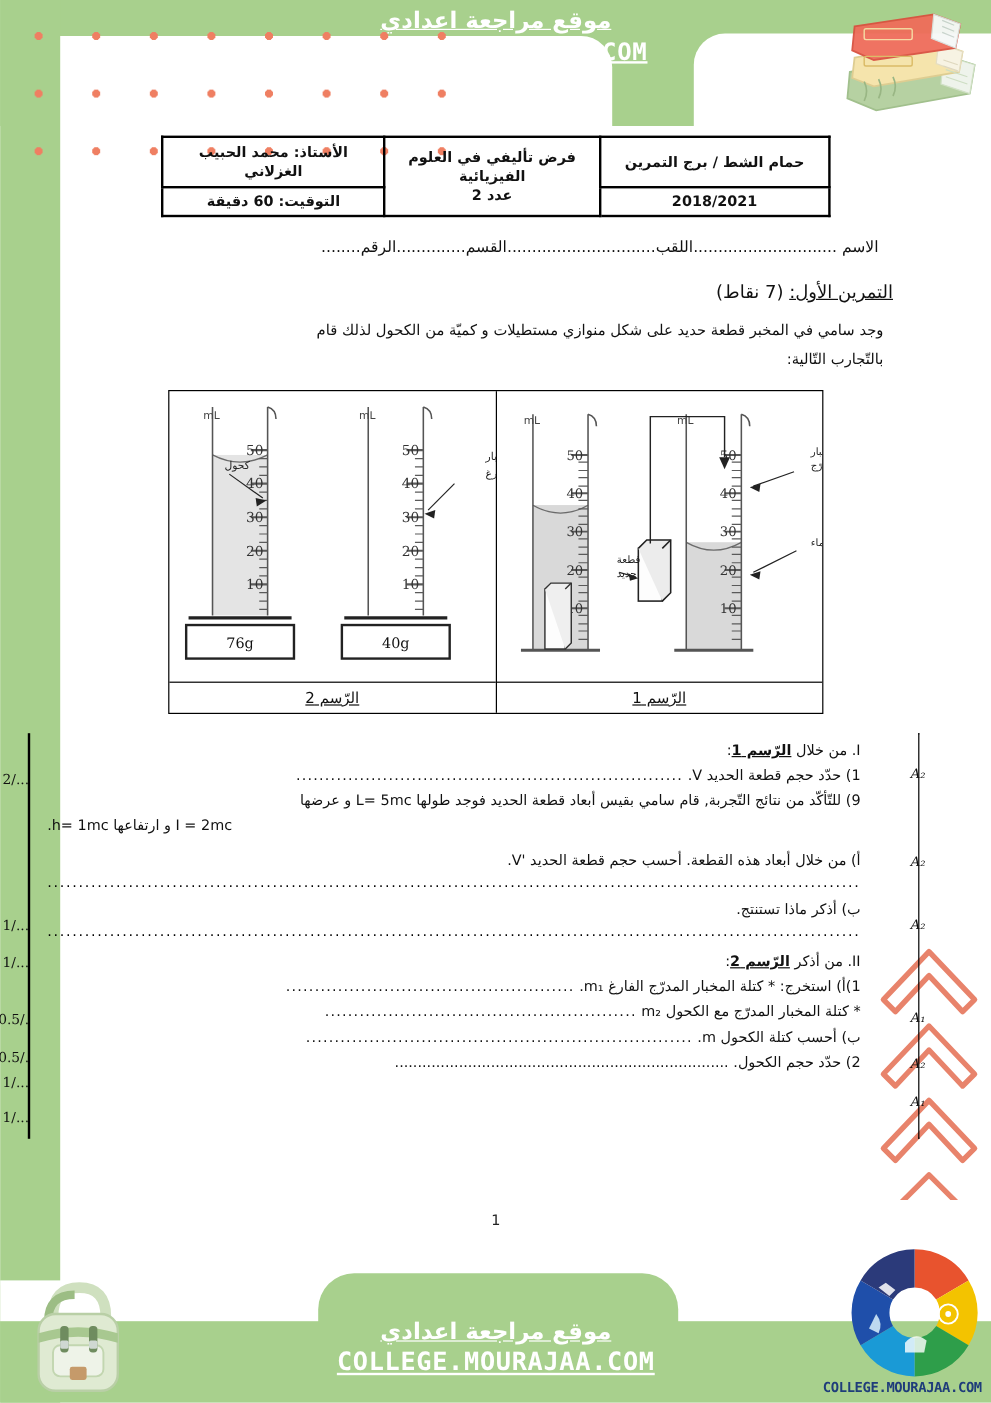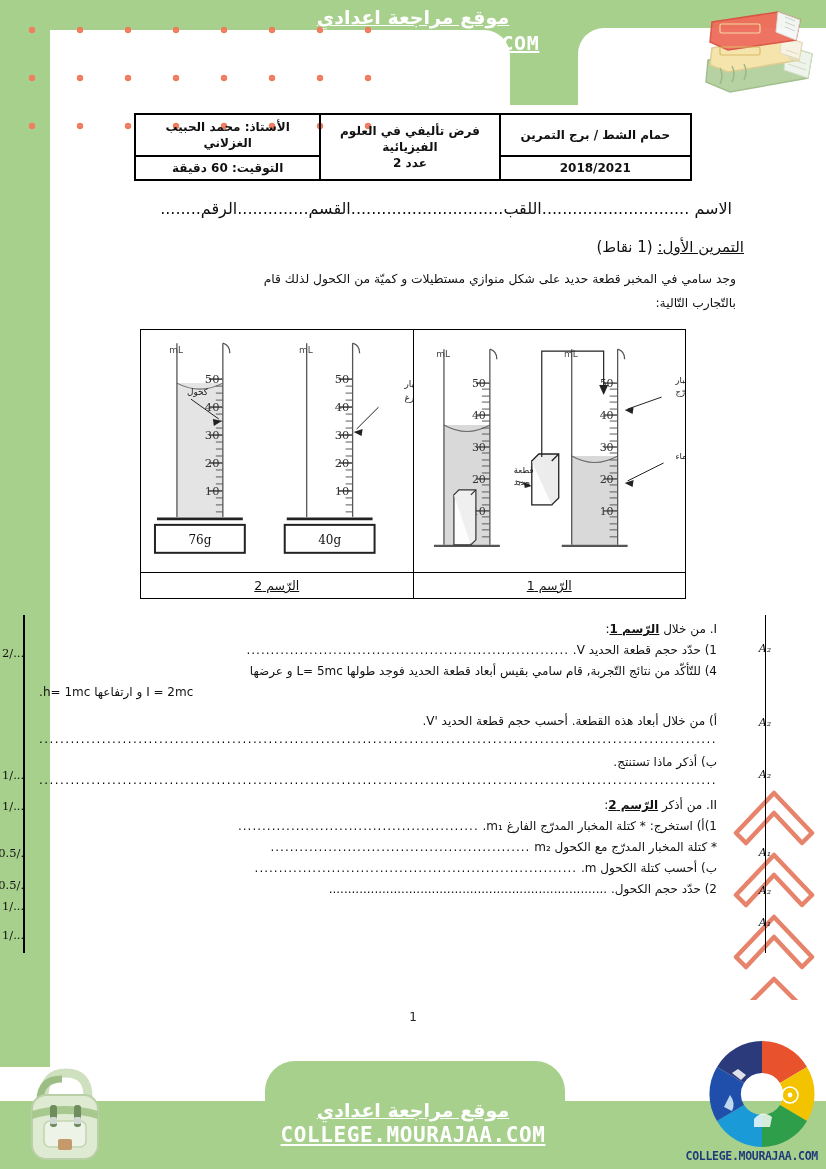--- a/index.html
+++ b/index.html
@@ -114,21 +114,21 @@
     line-height:1.35;
   }
   td.c-school { width:192px; height:42px; }
   td.c-title  { width:180px; }
   td.c-teacher{ width:186px; }
   td.c-year   { height:22px; }
   td.c-time   { height:22px; }
 
   
   .namerow {
-    margin:18px 34px 0 16px; text-align:right; font-size:16px;
+    margin:18px 34px 0 16px; text-align:right; font-size:13px;
     letter-spacing:0px;
   }
 
   
   .ex-head {
     margin:20px 22px 0 0; text-align:right; font-size:15px;
   }
   .ex-head u { text-decoration:underline;margin-top:28px; }
 
   .ex-text {
@@ -283,21 +283,21 @@
       <td class="c-year">2018/2021</td>
       <td class="c-time">التوقيت: 60 دقيقة</td>
     </tr>
   </tbody>
     </table>
 
   <div class="namerow">الاسم .............................اللقب..............................القسم..............الرقم........</div>
 
   <div class="ex-head">
     <u>التمرين الأول:</u>
-    <span>(1 نقاط)</span>
+    <span>(7 نقاط)</span>
   </div>
 
   <div class="ex-text">
     <div>وجد سامي في المخبر قطعة حديد على شكل منوازي مستطيلات و كميّة من الكحول لذلك قام</div>
     <div>بالتّجارب التّالية:</div>
   </div>
 
   <div class="figbox">
 
     <div class="fig-half sep">
@@ -560,21 +560,21 @@
     </div>
 
     <div class="q-col">
       <div class="qline" style="margin-top:4px;">
         <span>I. من خلال </span><b><u>الرّسم 1</u></b><span>:</span>
       </div>
       <div class="qline">
         <span>1) حدّد حجم قطعة الحديد V.</span>
         <span class="dots">...................................................................</span>
       </div>
-      <div class="qline">4) للتّأكّد من نتائج التّجربة, قام سامي بقيس أبعاد قطعة الحديد فوجد طولها L= 5mc و عرضها</div>
+      <div class="qline">9) للتّأكّد من نتائج التّجربة, قام سامي بقيس أبعاد قطعة الحديد فوجد طولها L= 5mc و عرضها</div>
       <div class="qline" style="text-align:left; direction:rtl;">I = 2mc و ارتفاعها h= 1mc.</div>
       <div class="qline" style="margin-top:8px;">أ) من خلال أبعاد هذه القطعة. أحسب حجم قطعة الحديد 'V.</div>
       <div class="dotrow">..................................................................................................................................</div>
       <div class="qline" style="margin-top:6px;">ب) أذكر ماذا تستنتج.</div>
       <div class="dotrow">..................................................................................................................................</div>
 
       <div class="qline" style="margin-top:8px;">
         <span>II. من أذكر </span><b><u>الرّسم 2</u></b><span>:</span>
       </div>
       <div class="qline">

